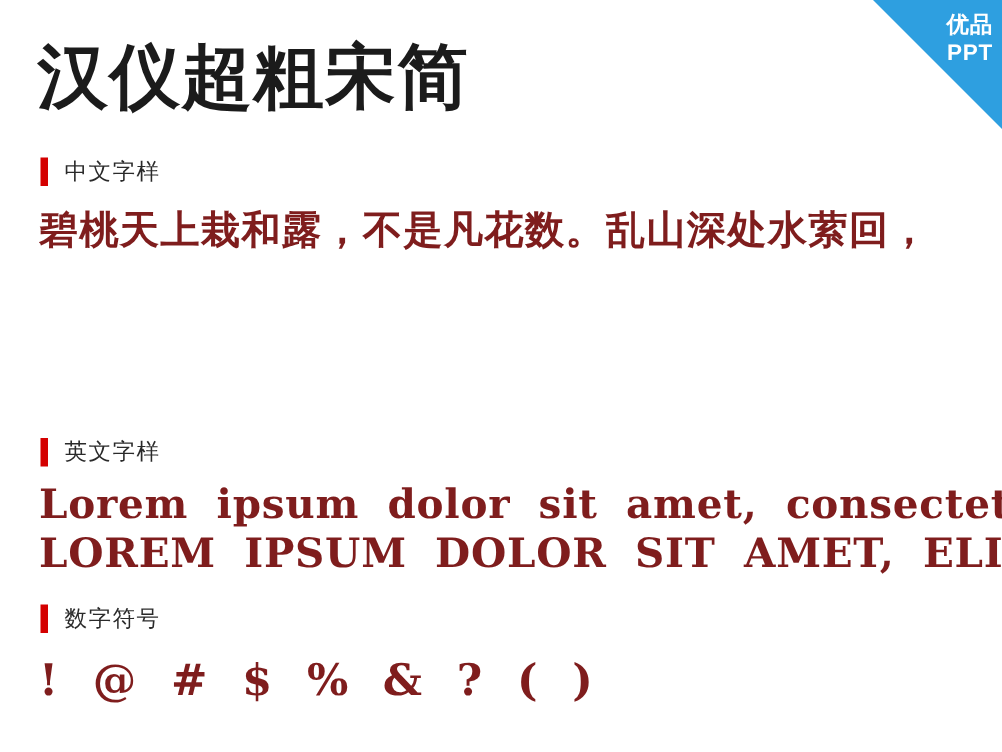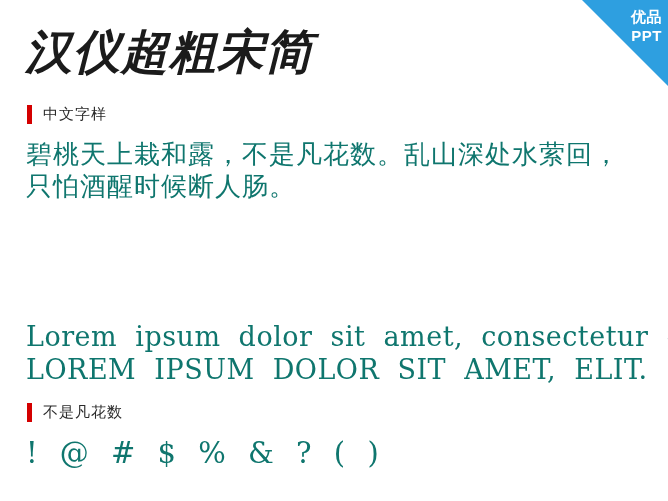--- a/index.html
+++ b/index.html
@@ -41,21 +41,20 @@
     position: absolute;
     left: 25px;
     top: 22px;
     font-family: "DejaVu Serif", "Liberation Serif", serif;
     font-weight: bold;
     font-size: 47px;
     line-height: 60px;
     color: #1b1b1b;
     letter-spacing: 1px;
     white-space: nowrap;
-    font-style: italic;
   }
 
   
   .section-header {
     position: absolute;
     left: 27px;
     display: flex;
     align-items: flex-end;
     gap: 11px;
   }
@@ -74,22 +73,22 @@
     color: #2a2a2a;
     letter-spacing: 1px;
     white-space: nowrap;
   }
 
   
   .sample {
     position: absolute;
     left: 26px;
     font-family: "DejaVu Serif", "Liberation Serif", serif;
-    font-weight: normal;
-    color: #0f766e;
+    font-weight: bold;
+    color: #7f1d1d;
     white-space: nowrap;
   }
   .cn-sample {
     top: 138px;
     font-size: 26px;
     line-height: 32px;
     letter-spacing: 1px;
   }
   .en-sample {
     top: 320px;
@@ -120,29 +119,32 @@
   </div>
 
   <h1 class="title">汉仪超粗宋简</h1>
 
   <div class="section-header cn">
     <span class="red-bar"></span>
     <span class="section-label">中文字样</span>
   </div>
   <div class="sample cn-sample">
     <div>碧桃天上栽和露，不是凡花数。乱山深处水萦回，</div>
-    <div>只怕酒醒时候断人肠。</div>
   </div>
 
+  <div class="section-header en">
+    <span class="red-bar"></span>
+    <span class="section-label">英文字样</span>
+  </div>
   <div class="sample en-sample">
     <div>Lorem ipsum dolor sit amet, consectetur elit.</div>
     <div>LOREM IPSUM DOLOR SIT AMET, ELIT.</div>
   </div>
 
   <div class="section-header num">
     <span class="red-bar"></span>
-    <span class="section-label">不是凡花数</span>
+    <span class="section-label">数字符号</span>
   </div>
   <div class="sample num-sample">
     <span class="num-symbols">! @ # $ % &amp; ? ( )</span>
   </div>
 
 </div>
 
 </body></html>

